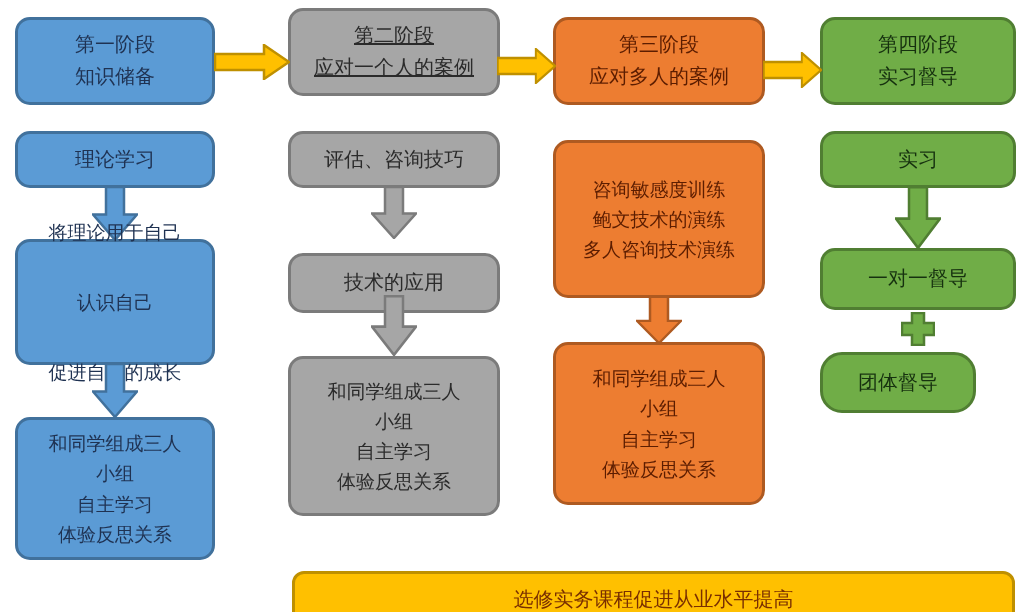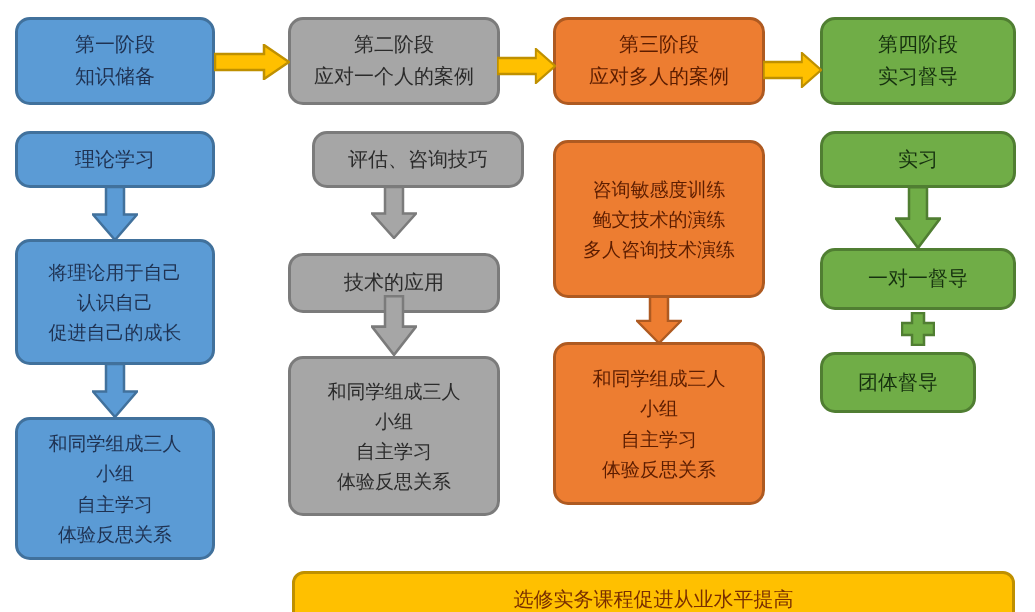--- a/index.html
+++ b/index.html
@@ -30,21 +30,21 @@
 </head>
 <body>
 
 <div class="canvas">
 
   <div class="box c-blue fs20" style="left:15px;top:17px;width:200px;height:88px;">
     <span>第一阶段</span>
     <span>知识储备</span>
   </div>
 
-  <div class="box c-gray fs20" style="left:288px;top:17px;width:212px;height:88px;">
+  <div class="box c-gray fs20" style="left:288px;top:8px;width:212px;height:88px;text-decoration:underline;">
     <span>第二阶段</span>
     <span>应对一个人的案例</span>
   </div>
 
   <div class="box c-orange fs20" style="left:553px;top:17px;width:212px;height:88px;">
     <span>第三阶段</span>
     <span>应对多人的案例</span>
   </div>
 
   <div class="box c-green fs20" style="left:820px;top:17px;width:196px;height:88px;">
@@ -63,38 +63,38 @@
   </svg>
 
   <div class="box c-blue fs20" style="left:15px;top:131px;width:200px;height:57px;justify-content:center;">
     <span>理论学习</span>
   </div>
 
   <svg class="shape shape-blue" style="left:92px;top:186px;" width="46" height="55" viewBox="0 0 46 56" preserveAspectRatio="none">
     <polygon points="14,1 32,1 32,29 45,29 23,55 1,29 14,29"></polygon>
   </svg>
 
-  <div class="box c-blue fs19" style="left:15px;top:239px;width:200px;height:126px;">
+  <div class="box c-blue fs19" style="left:15px;top:239px;width:200px;height:126px;gap:40px;">
     <span>将理论用于自己</span>
     <span>认识自己</span>
     <span>促进自己的成长</span>
   </div>
 
   <svg class="shape shape-blue" style="left:92px;top:363px;" width="46" height="55" viewBox="0 0 46 56" preserveAspectRatio="none">
     <polygon points="14,1 32,1 32,29 45,29 23,55 1,29 14,29"></polygon>
   </svg>
 
   <div class="box c-blue fs19" style="left:15px;top:417px;width:200px;height:143px;">
     <span>和同学组成三人</span>
     <span>小组</span>
     <span>自主学习</span>
     <span>体验反思关系</span>
   </div>
 
-  <div class="box c-gray fs20" style="left:288px;top:131px;width:212px;height:57px;margin-left:24px;">
+  <div class="box c-gray fs20" style="left:288px;top:131px;width:212px;height:57px;">
     <span>评估、咨询技巧</span>
   </div>
 
   <svg class="shape shape-gray" style="left:371px;top:186px;" width="46" height="53" viewBox="0 0 46 56" preserveAspectRatio="none">
     <polygon points="14,1 32,1 32,29 45,29 23,55 1,29 14,29"></polygon>
   </svg>
 
   <div class="box c-gray fs20" style="left:288px;top:237px;width:212px;height:60px;margin-top:16px;">
     <span>技术的应用</span>
   </div>
@@ -136,21 +136,21 @@
   </svg>
 
   <div class="box c-green fs20" style="left:820px;top:248px;width:196px;height:62px;">
     <span>一对一督导</span>
   </div>
 
   <svg class="shape shape-green" style="left:901px;top:312px;" width="34" height="34" viewBox="0 0 34 34" preserveAspectRatio="none">
     <polygon points="11,1 23,1 23,11 33,11 33,23 23,23 23,33 11,33 11,23 1,23 1,11 11,11"></polygon>
   </svg>
 
-  <div class="box c-green fs20" style="left:820px;top:352px;width:156px;height:61px;">
+  <div class="box c-green fs20" style="left:820px;top:352px;width:156px;height:61px;border-radius:22px;">
     <span>团体督导</span>
   </div>
 
   <div class="box c-gold fs20" style="left:292px;top:535px;width:723px;height:57px;border-radius:12px;margin-top:36px;">
     <span>选修实务课程促进从业水平提高</span>
   </div>
 
 </div>
 
 </body></html>

